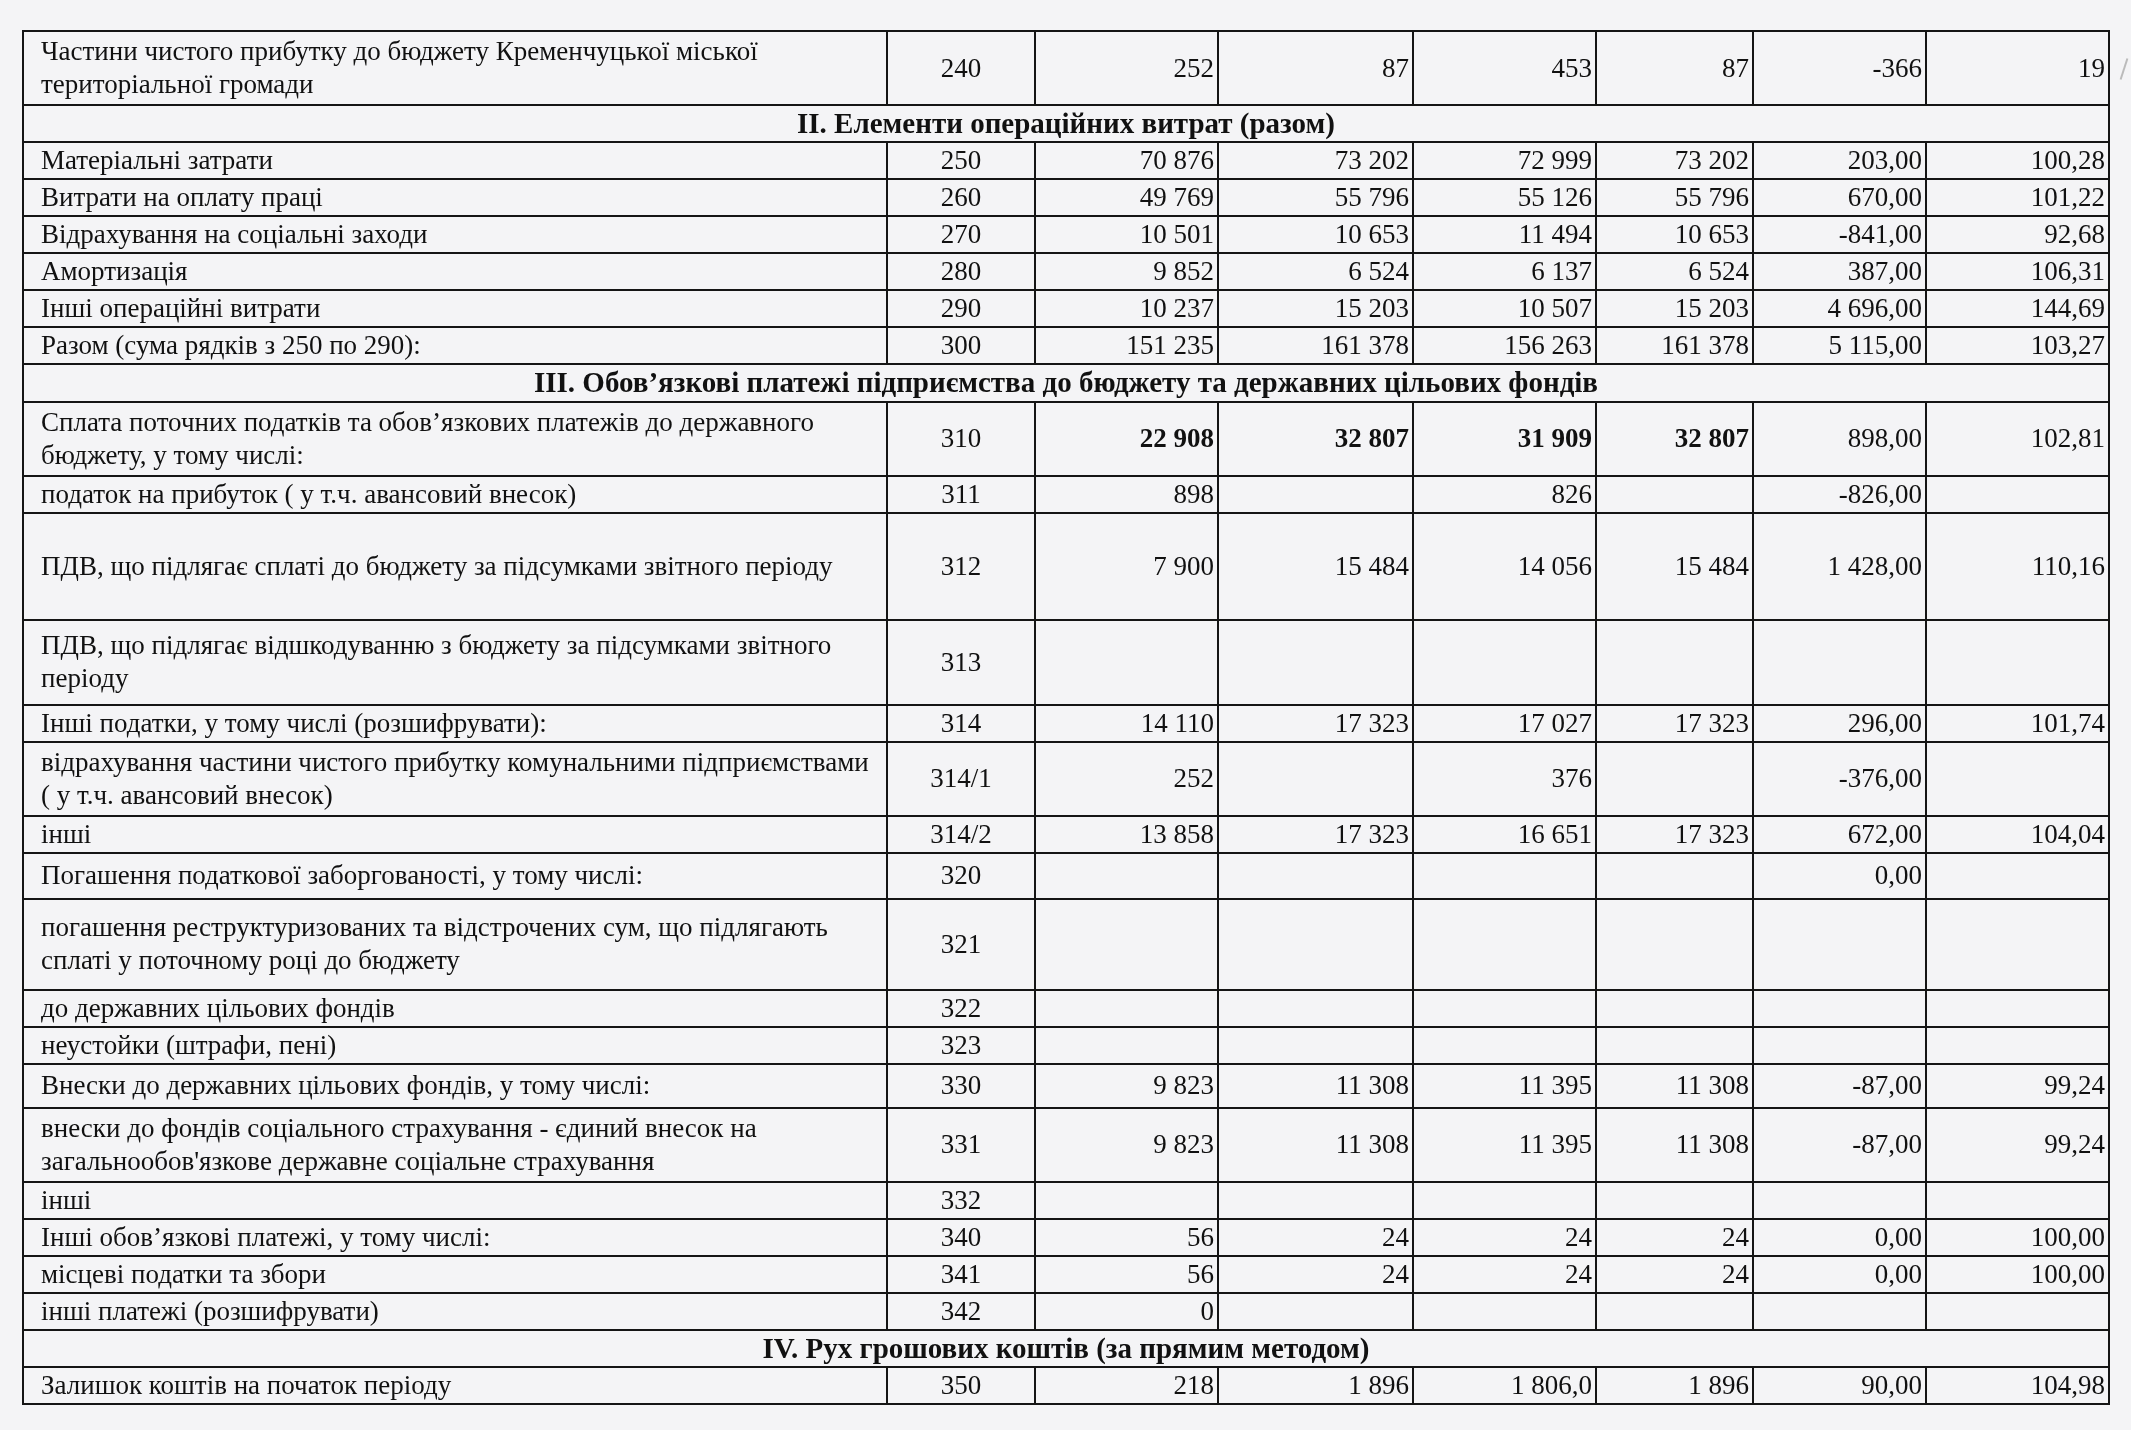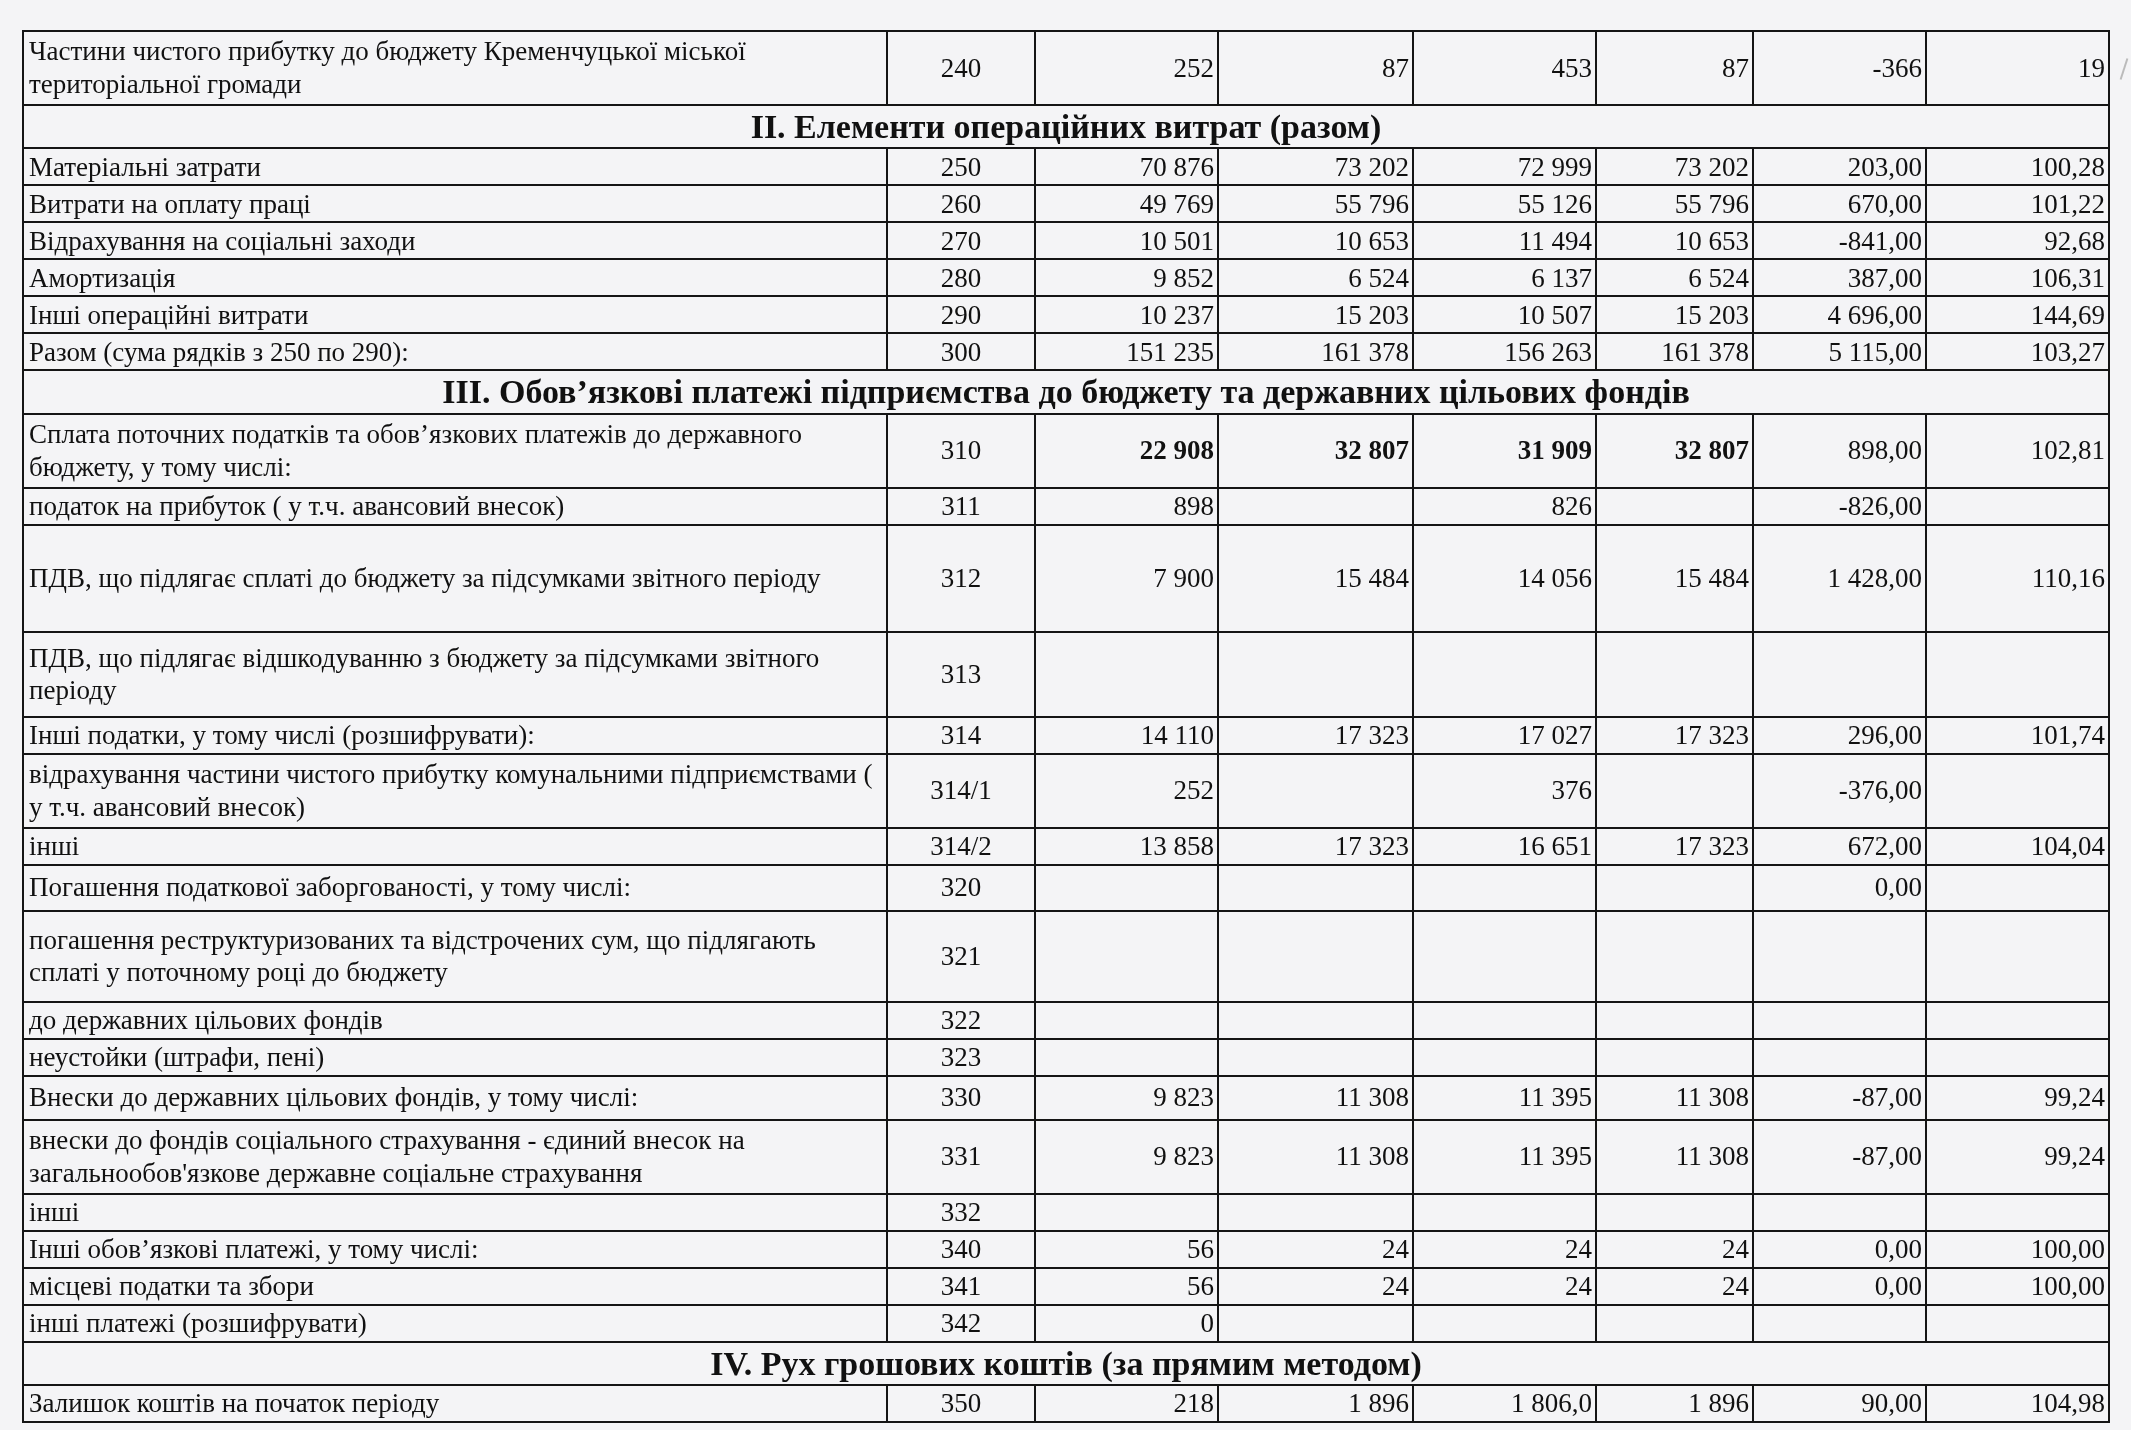--- a/index.html
+++ b/index.html
@@ -20,26 +20,26 @@
     font-size: 27px;
     line-height: 1.22;
   }
   table.fin td {
     border: 2px solid #151515;
     padding: 0 4px 0 4px;
     vertical-align: middle;
     overflow: hidden;
     white-space: nowrap;
   }
-  table.fin td.label { white-space: normal; text-align: left; padding-left: 5px; }
+  table.fin td.label { white-space: normal; text-align: left; padding-left: 17px; }
   table.fin td.code { text-align: center; }
   table.fin td.num { text-align: right; padding-right: 3px; }
   table.fin td.bold { font-weight: bold; }
   table.fin tr.section td {
-    text-align: center; font-weight: bold; font-size: 34px;
+    text-align: center; font-weight: bold; font-size: 29px;
   }
   .stray-mark {
     position: absolute; right: 6px; top: 58px;
     width: 2px; height: 22px; background: #bbb; transform: rotate(18deg);
   }
 </style>
 </head>
 <body>
 
 <table class="fin">

